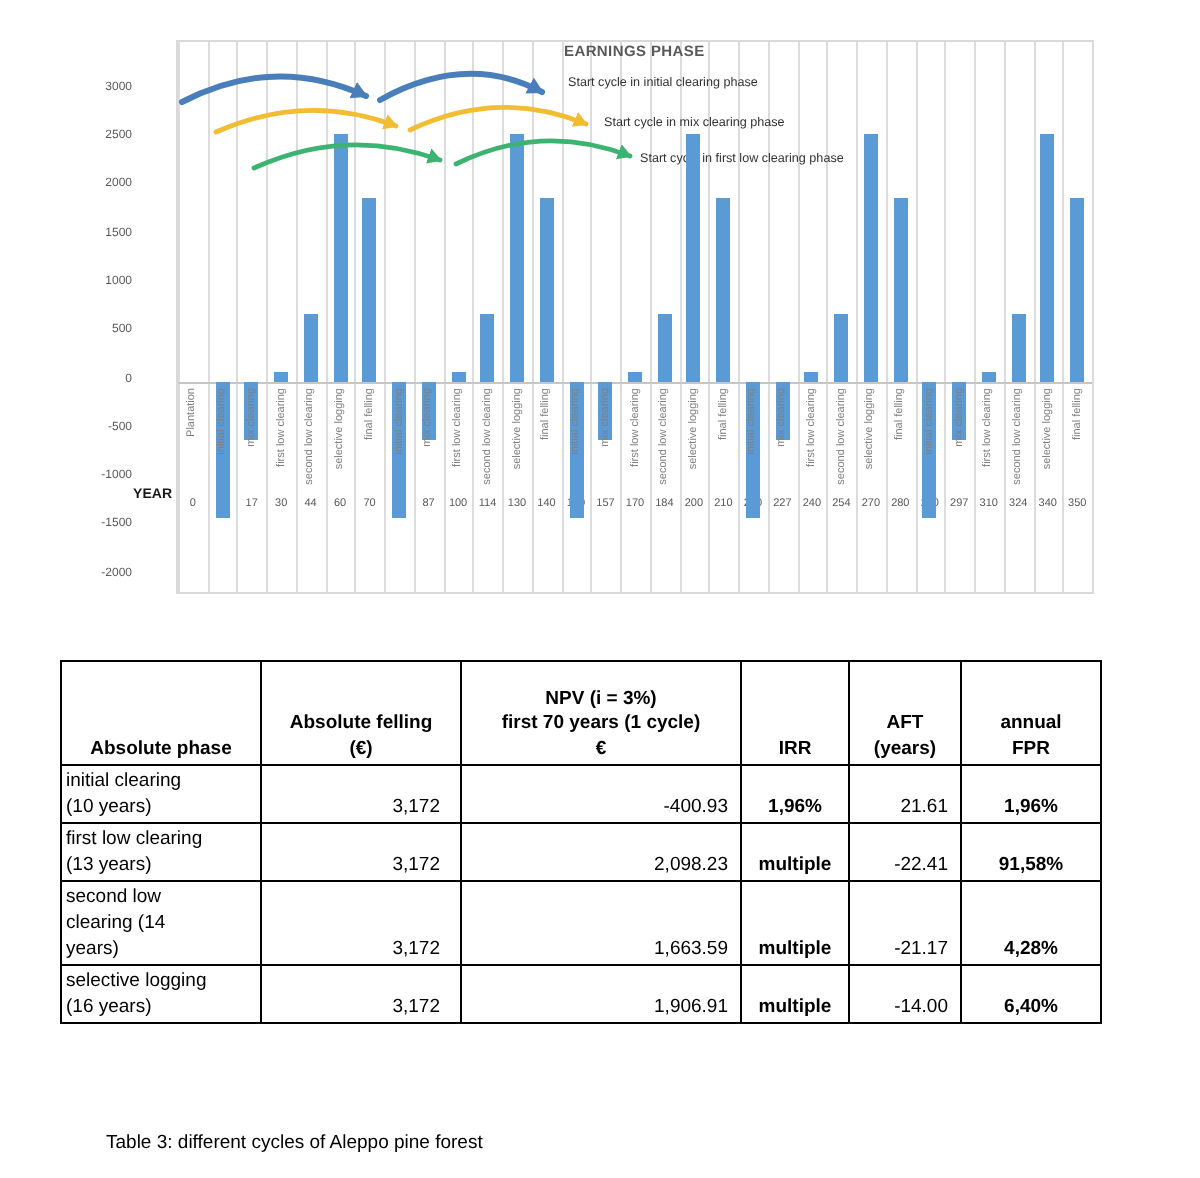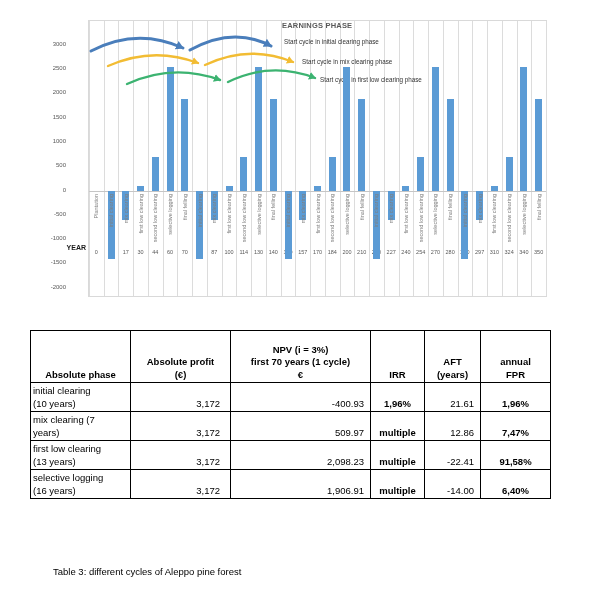--- a/index.html
+++ b/index.html
@@ -224,21 +224,21 @@
     <col style="width:100px">
       <col style="width:100px">
       <col style="width:140px">
     <col style="width:54px">
       <col style="width:56px">
       <col style="width:70px">
   </colgroup>
   <thead>
       <tr id="header-row">
         <th>Absolute phase</th>
-        <th>Absolute profit
+        <th>Absolute felling
 (€)</th>
         <th>NPV (i = 3%)
 first 70 years (1 cycle)
 €</th>
         <th>IRR</th>
         <th>AFT
 (years)</th>
         <th>annual
 FPR</th>
       </tr>
@@ -247,38 +247,39 @@
       <tr>
         <td class="c-phase">initial clearing
 (10 years)</td>
         <td class="c-profit">3,172</td>
         <td class="c-npv">-400.93</td>
         <td class="c-irr">1,96%</td>
         <td class="c-aft">21.61</td>
         <td class="c-fpr">1,96%</td>
       </tr>
       <tr>
-        <td class="c-phase">mix clearing (7
-years)</td>
-        <td class="c-profit">3,172</td>
-        <td class="c-npv">509.97</td>
-        <td class="c-irr">multiple</td>
-        <td class="c-aft">12.86</td>
-        <td class="c-fpr">7,47%</td>
-      </tr>
-      <tr>
         <td class="c-phase">first low clearing
 (13 years)</td>
         <td class="c-profit">3,172</td>
         <td class="c-npv">2,098.23</td>
         <td class="c-irr">multiple</td>
         <td class="c-aft">-22.41</td>
         <td class="c-fpr">91,58%</td>
       </tr>
       <tr>
+        <td class="c-phase">second low
+clearing (14
+years)</td>
+        <td class="c-profit">3,172</td>
+        <td class="c-npv">1,663.59</td>
+        <td class="c-irr">multiple</td>
+        <td class="c-aft">-21.17</td>
+        <td class="c-fpr">4,28%</td>
+      </tr>
+      <tr>
         <td class="c-phase">selective logging
 (16 years)</td>
         <td class="c-profit">3,172</td>
         <td class="c-npv">1,906.91</td>
         <td class="c-irr">multiple</td>
         <td class="c-aft">-14.00</td>
         <td class="c-fpr">6,40%</td>
       </tr>
     </tbody>
 </table>

